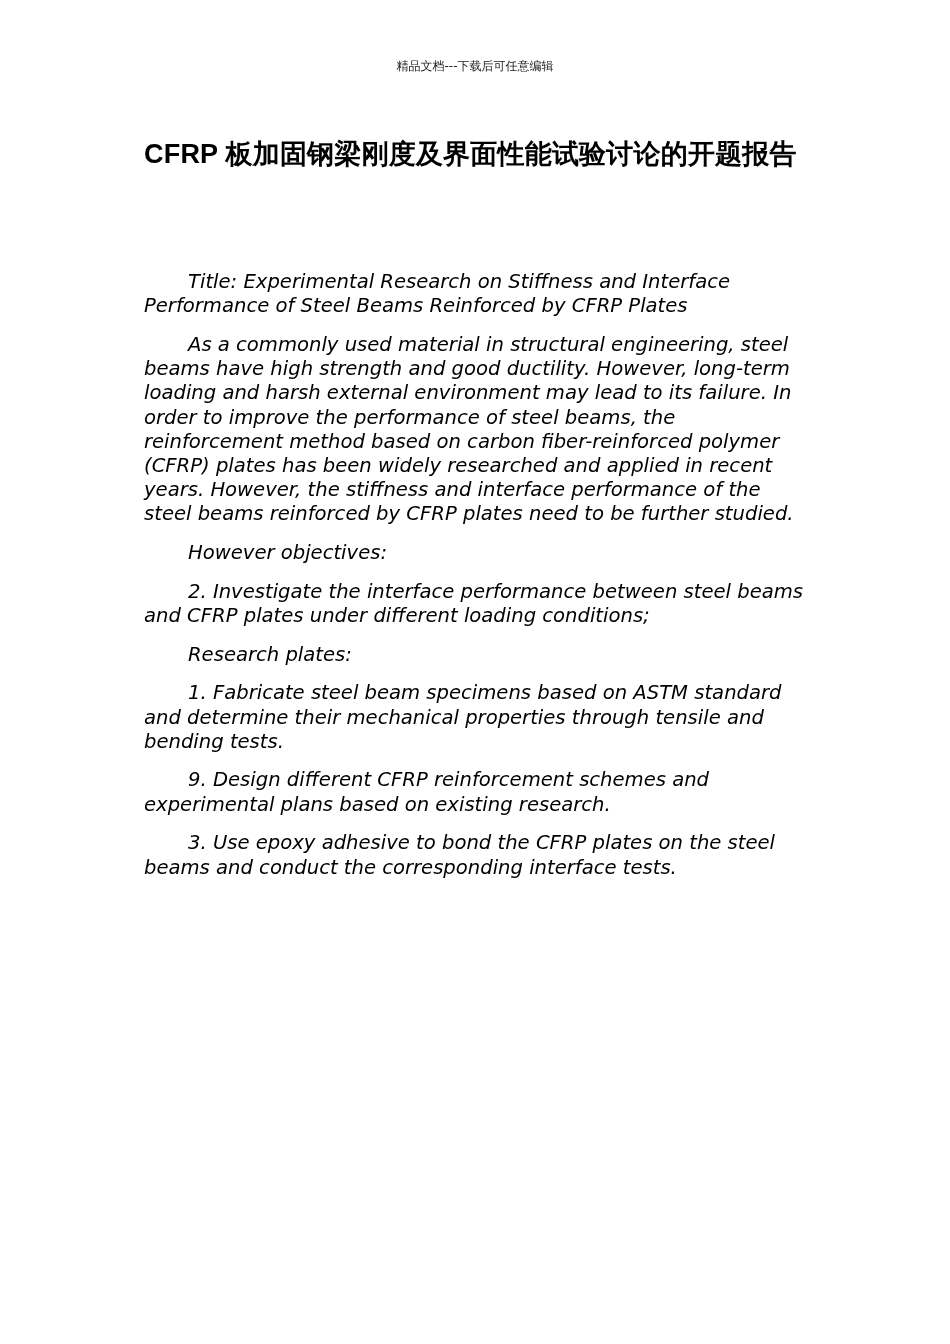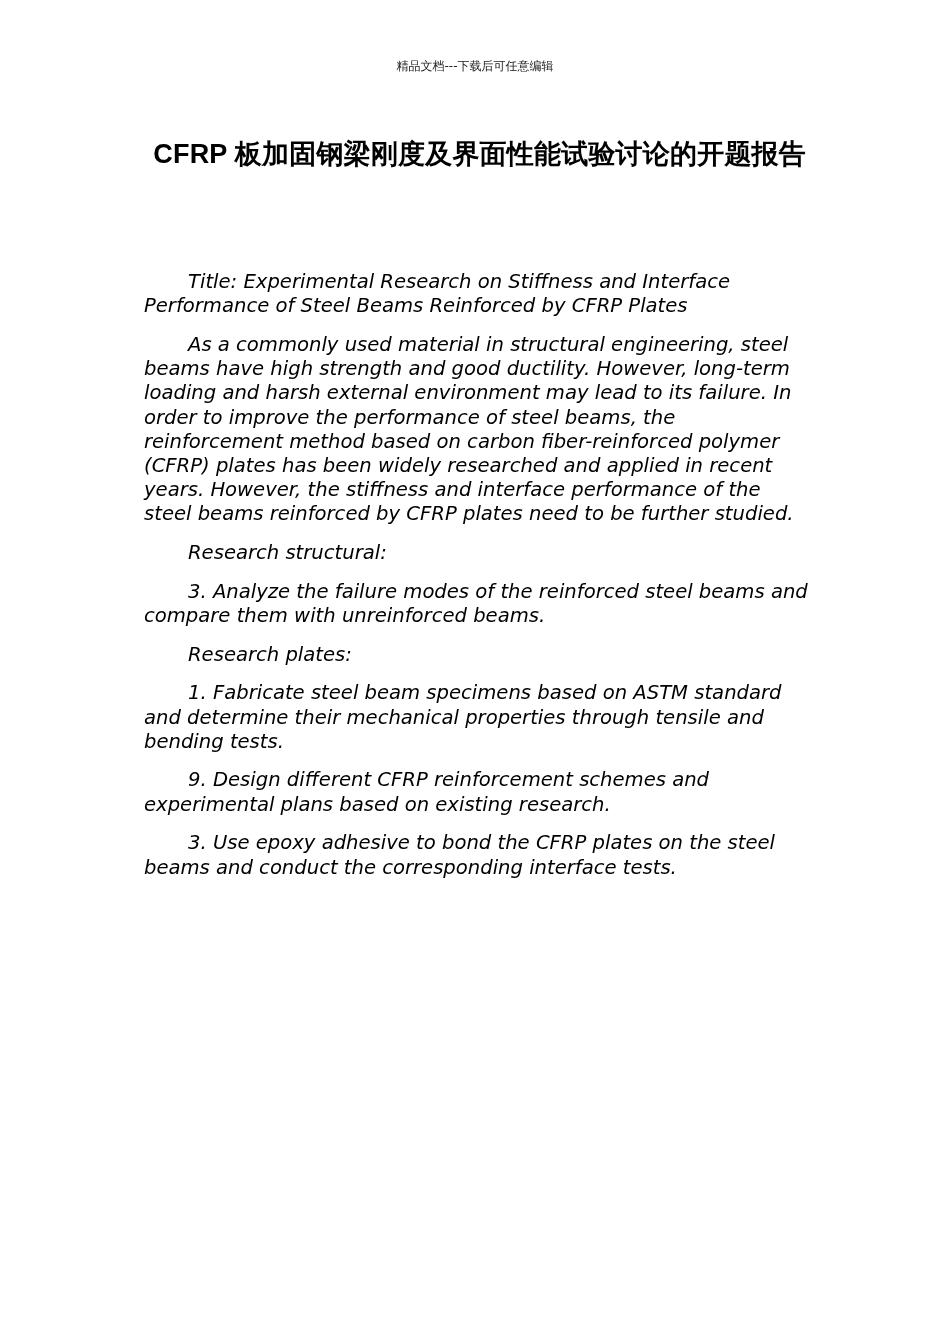--- a/index.html
+++ b/index.html
@@ -24,21 +24,21 @@
       font-size: 12px;
       line-height: 18px;
       color: #222222;
     }
     .doc-title {
       position: absolute;
       top: 126px;
       left: 144px;
       width: 662px;
       margin: 0;
-      text-align: right;
+      text-align: left;
       font-family: "Liberation Sans", sans-serif;
       font-weight: bold;
       font-size: 27px;
       line-height: 57px;
       letter-spacing: 0.2px;
     }
     .content {
       position: absolute;
       top: 270px;
       left: 144px;
@@ -57,19 +57,19 @@
 </head>
 <body>
 
 <div class="page-header">精品文档---下载后可任意编辑</div>
 
 <h1 class="doc-title">CFRP 板加固钢梁刚度及界面性能试验讨论的开题报告</h1>
 
 <div class="content">
   <p>Title: Experimental Research on Stiffness and Interface Performance of Steel Beams Reinforced by CFRP Plates</p>
   <p>As a commonly used material in structural engineering, steel beams have high strength and good ductility. However, long-term loading and harsh external environment may lead to its failure. In order to improve the performance of steel beams, the reinforcement method based on carbon fiber-reinforced polymer (CFRP) plates has been widely researched and applied in recent years. However, the stiffness and interface performance of the steel beams reinforced by CFRP plates need to be further studied.</p>
-  <p>Research structural:</p>
-  <p>3. Analyze the failure modes of the reinforced steel beams and compare them with unreinforced beams.</p>
+  <p>However objectives:</p>
+  <p>2. Investigate the interface performance between steel beams and CFRP plates under different loading conditions;</p>
   <p>Research plates:</p>
   <p>1. Fabricate steel beam specimens based on ASTM standard and determine their mechanical properties through tensile and bending tests.</p>
   <p>9. Design different CFRP reinforcement schemes and experimental plans based on existing research.</p>
   <p>3. Use epoxy adhesive to bond the CFRP plates on the steel beams and conduct the corresponding interface tests.</p>
 </div>
 
 </body></html>

